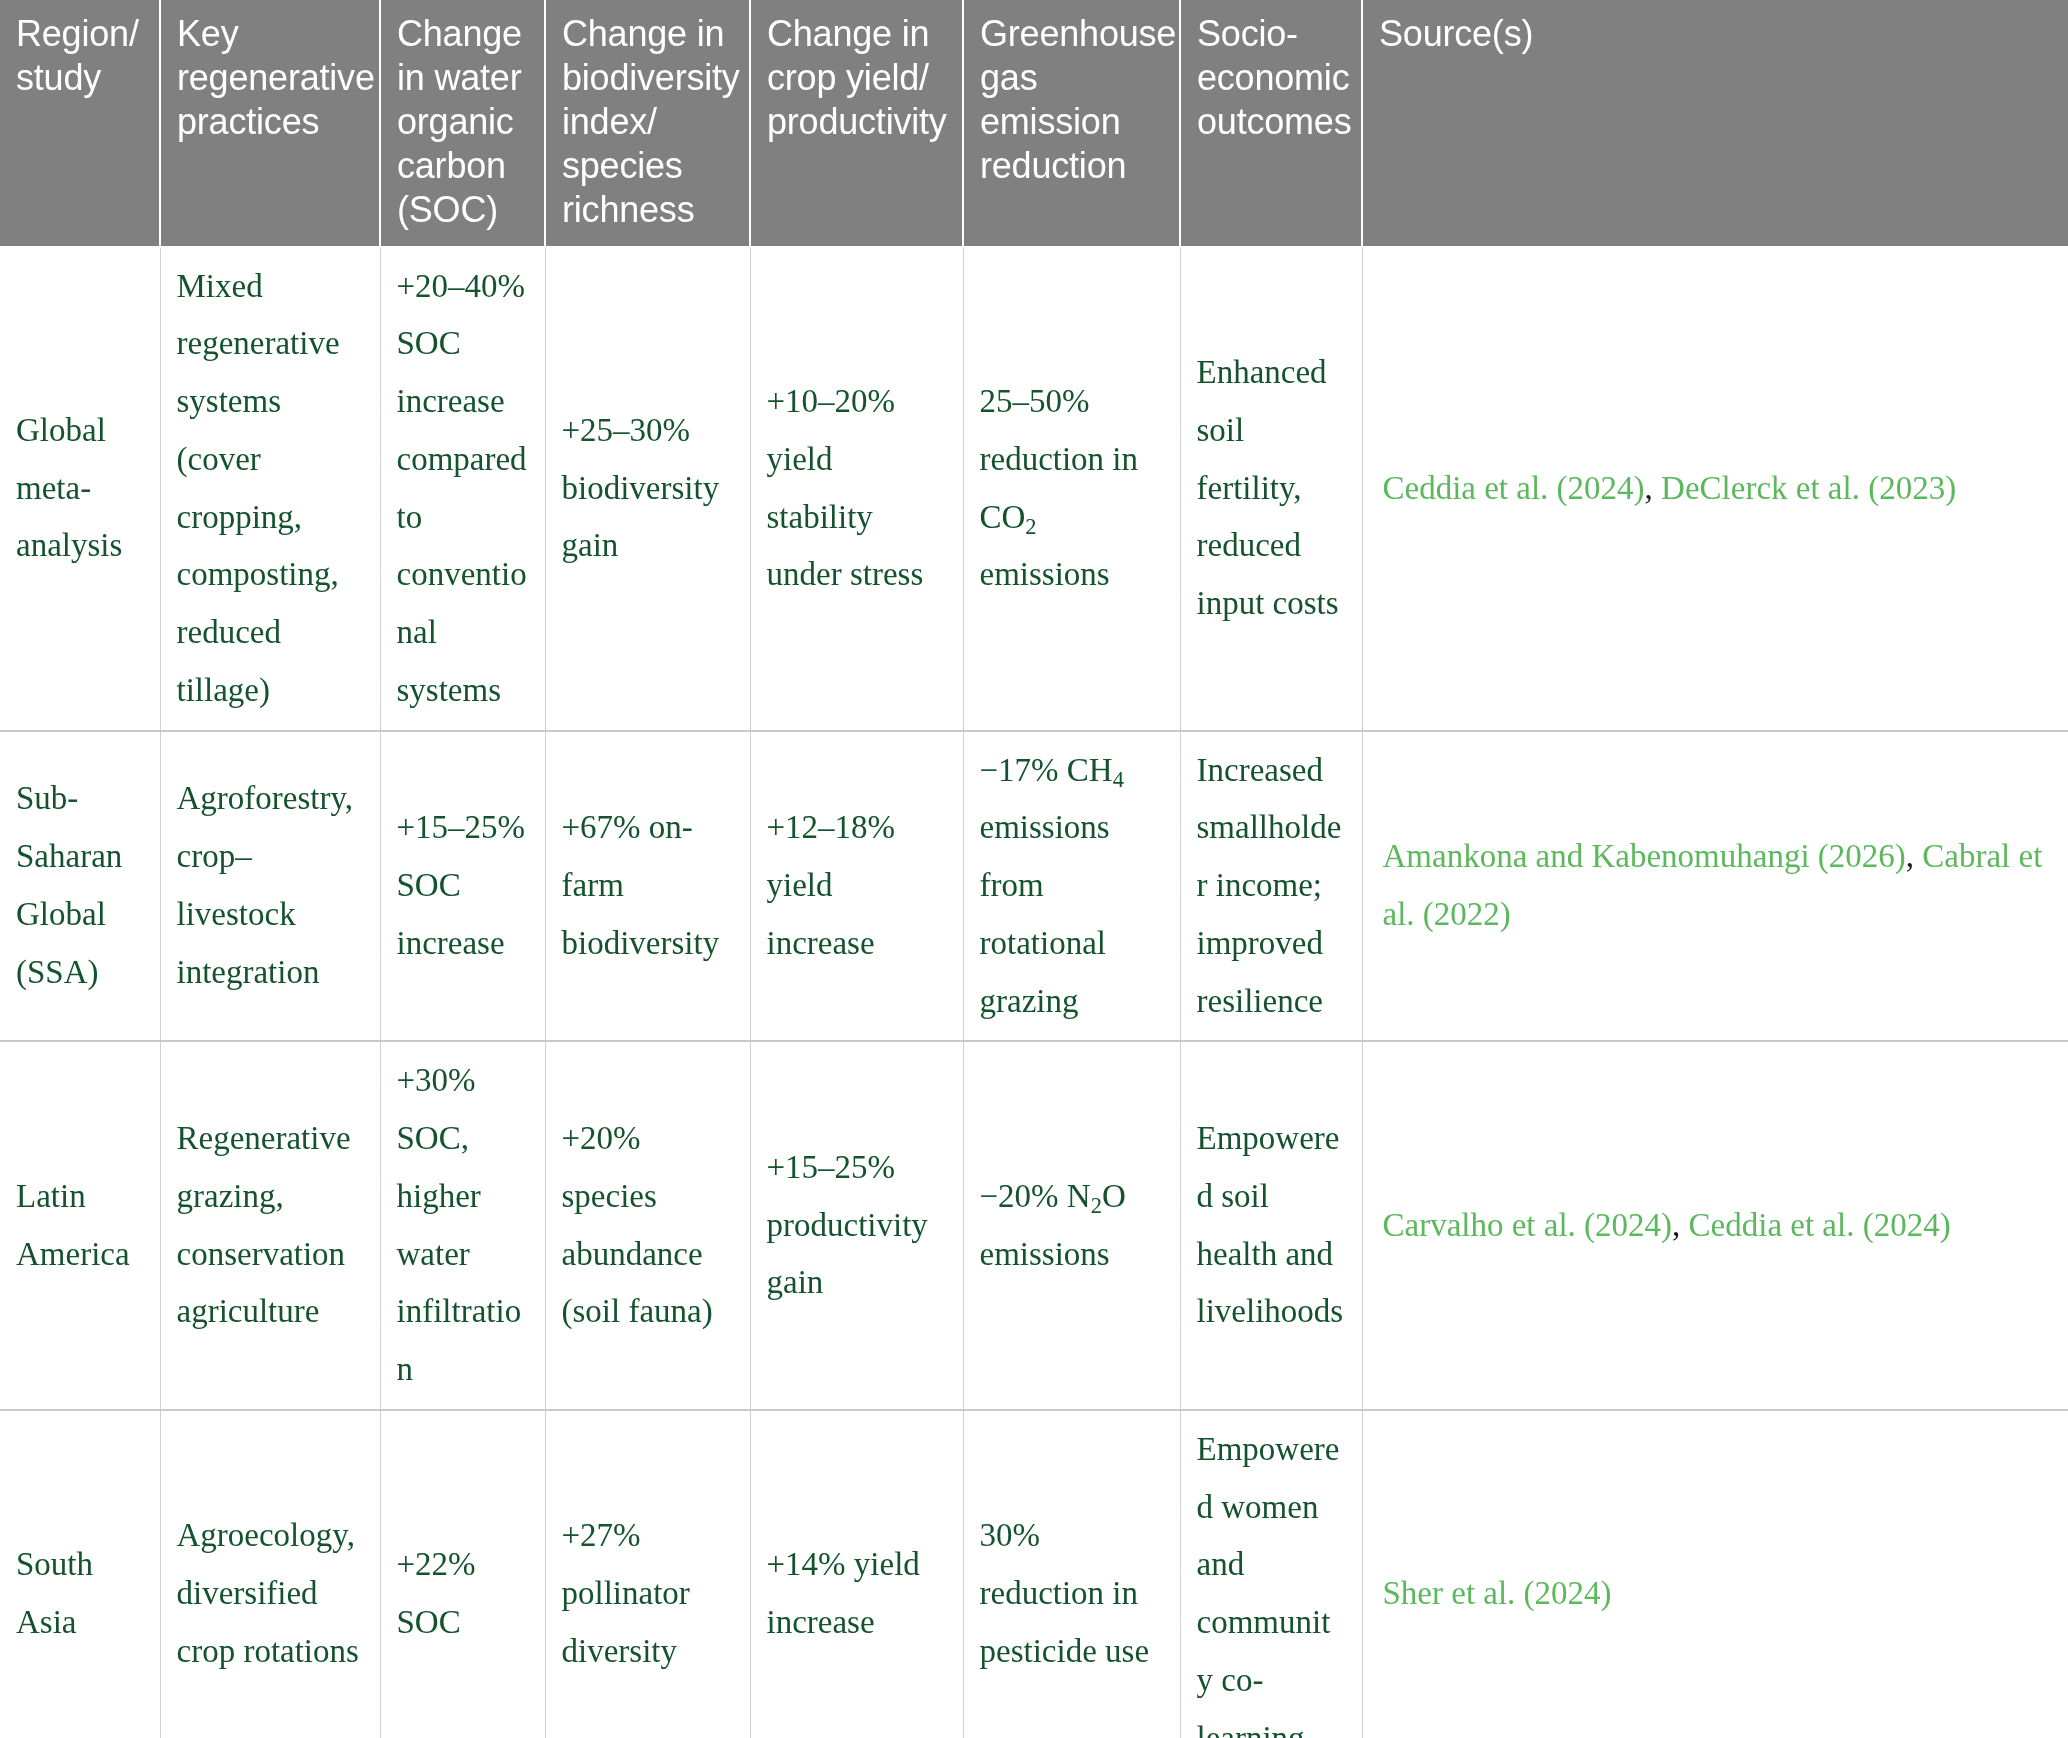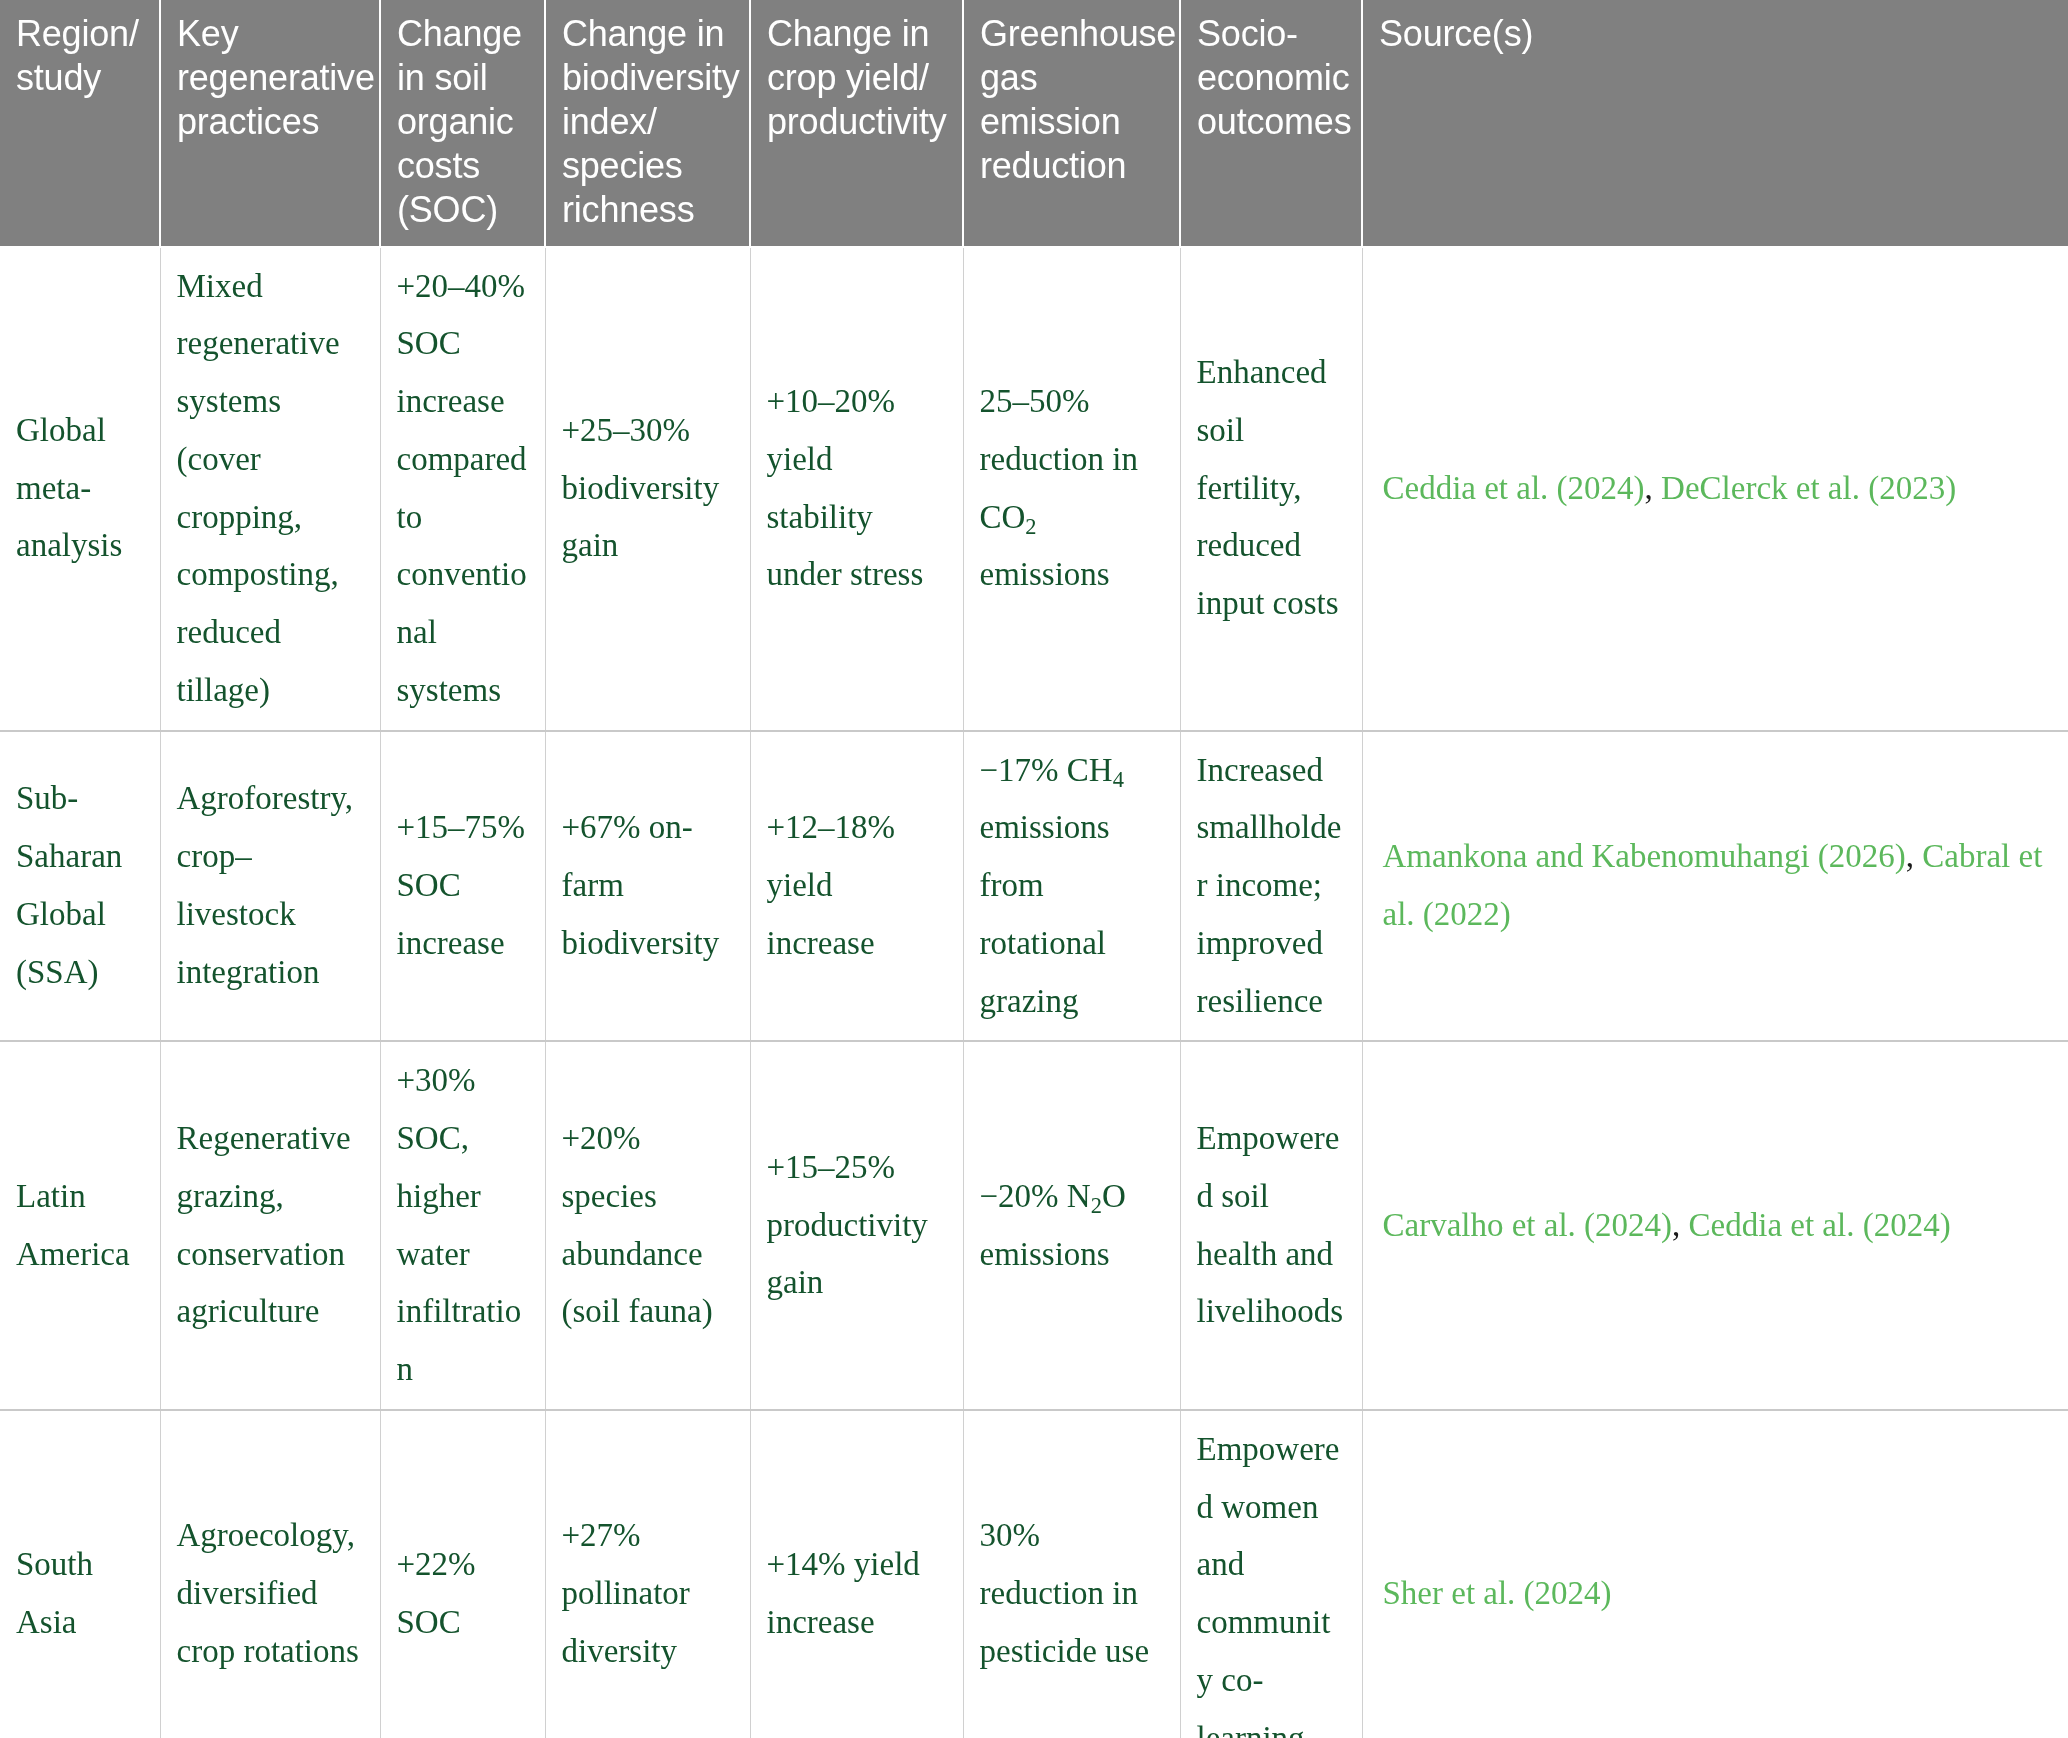--- a/index.html
+++ b/index.html
@@ -84,21 +84,21 @@
       <col class="c3">
     <col class="c4">
       <col class="c5">
       <col class="c6">
       <col class="c7">
   </colgroup>
   <thead>
     <tr>
       <th>Region/ study</th>
       <th>Key regenerative practices</th>
-      <th>Change in soil organic costs (SOC)</th>
+      <th>Change in water organic carbon (SOC)</th>
       <th>Change in biodiversity index/ species richness</th>
       <th>Change in crop yield/ productivity</th>
       <th>Greenhouse gas emission reduction</th>
       <th>Socio- economic outcomes</th>
       <th>Source(s)</th>
     </tr>
   </thead>
   <tbody>
     <tr class="r0">
       <td>Global meta-analysis</td>
@@ -106,21 +106,21 @@
       <td>+20–40% SOC increase compared to conventional systems</td>
       <td>+25–30% biodiversity gain</td>
       <td>+10–20% yield stability under stress</td>
       <td>25–50% reduction in CO<sub>2</sub> emissions</td>
       <td>Enhanced soil fertility, reduced input costs</td>
       <td class="src"><span>Ceddia et al. (2024)</span><span class="punc">, </span><span>DeClerck et al. (2023)</span></td>
     </tr>
     <tr class="r1">
       <td>Sub-Saharan Global (SSA)</td>
       <td>Agroforestry, crop–livestock integration</td>
-      <td>+15–75% SOC increase</td>
+      <td>+15–25% SOC increase</td>
       <td>+67% on-farm biodiversity</td>
       <td>+12–18% yield increase</td>
       <td>−17% CH<sub>4</sub> emissions from rotational grazing</td>
       <td>Increased smallholder income; improved resilience</td>
       <td class="src"><span>Amankona and Kabenomuhangi (2026)</span><span class="punc">, </span><span>Cabral et al. (2022)</span></td>
     </tr>
     <tr class="r2">
       <td>Latin America</td>
       <td>Regenerative grazing, conservation agriculture</td>
       <td>+30% SOC, higher water infiltration</td>

